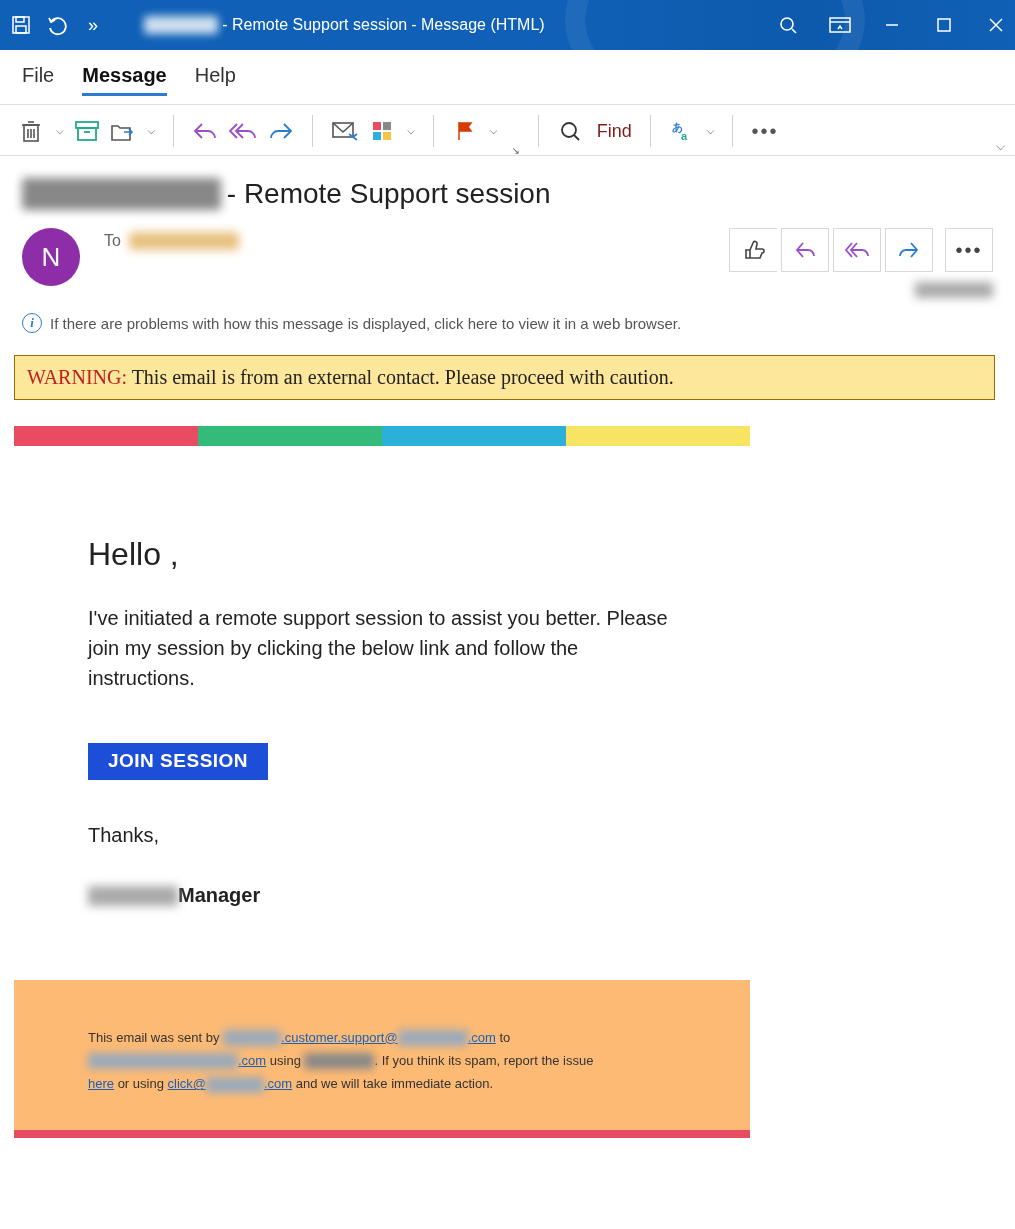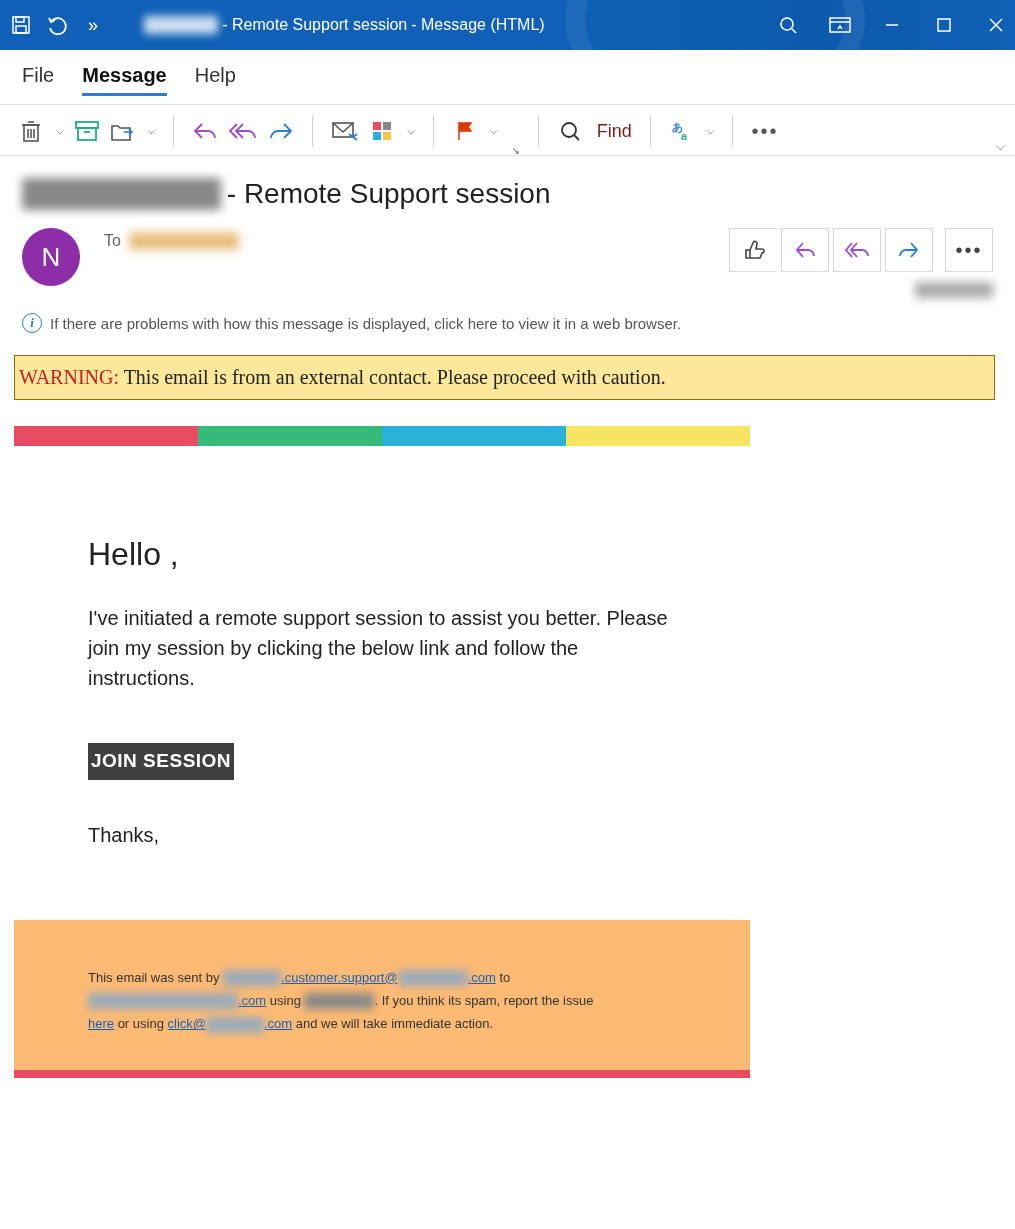--- a/index.html
+++ b/index.html
@@ -78,31 +78,31 @@
   }
   .hact:first-child { border-right:none;}
   .hact + .hact { border-left:1px solid #d8d8d8;}
   .timestamp { margin-top:10px; text-align:right; }
   .timestamp .blur-chip { display:inline-block; width:78px; height:16px; background:#aaa; filter:blur(5px);}
   .infobar { display:flex; align-items:center; gap:8px; margin-top:12px; color:#555; font-size:15px;}
   .infoicon { width:20px; height:20px; border:1.5px solid #2b7cd3; border-radius:50%; color:#2b7cd3; display:flex; align-items:center; justify-content:center; font-style:italic; font-weight:bold; font-size:13px; font-family:Georgia,serif;}
   
   .warning {
     margin: 22px 20px 0 14px; border:1.5px solid #9c6b00; background:#fde79a;
-    padding:10px 4px; font-family: Georgia, 'Times New Roman', serif; font-size:20px; color:#222;
+    padding:10px 12px; font-family: Georgia, 'Times New Roman', serif; font-size:20px; color:#222;
   }
   .warning .wlabel { color:#c02020; }
   
   .stripe { display:flex; height:20px; margin:26px 0 0 14px; width:736px;}
   .stripe > div { flex:1; }
   .s1{background:#e84c62;} .s2{background:#34bb7a;} .s3{background:#2bb0d9;} .s4{background:#f7e463;}
   .emailbody { margin:14px 0 0 14px; width:736px; padding:70px 74px 40px 74px; font-size:20px; color:#222; line-height:1.5;}
   .emailbody h2 { font-size:32px; font-weight:400; margin-bottom:25px;}
   .emailbody p { margin-bottom:30px;}
-  .joinbtn { display:inline-block; background:#404040; color:#fff; font-weight:700; font-size:19px; padding:4px 3px; letter-spacing:0.5px; cursor:pointer; margin:20px 0 40px 0;}
+  .joinbtn { display:inline-block; background:#1d4ed8; color:#fff; font-weight:700; font-size:19px; padding:4px 20px; letter-spacing:0.5px; cursor:pointer; margin:20px 0 40px 0;}
   .sig .blur-chip { display:inline-block; background:#aaa; filter:blur(5px); width:90px; height:20px; vertical-align:text-bottom;}
   .footer {
     margin:0 0 0 14px; width:736px; background:#fdba74;
     padding:46px 74px 34px 74px; font-size:13px; color:#333; line-height:1.8;
   }
   .footer a, .footer .linklike { color:#1560bd; text-decoration:underline; cursor:pointer;}
   .footer .blur-chip { display:inline-block; background:#9ab; filter:blur(4px); height:16px; vertical-align:middle;}
   .endstripe { margin:0 0 0 14px; width:736px; height:8px; background:#e84c62;}
 </style>
 </head>
@@ -333,20 +333,23 @@
     <div class="s2"></div>
     <div class="s3"></div>
     <div class="s4"></div>
 </div>
 
 <div class="emailbody">
   <h2>Hello ,</h2>
   <p>I've initiated a remote support session to assist you better. Please join my session by clicking the below link and follow the instructions.</p>
   <div><span class="joinbtn">JOIN SESSION</span></div>
   <p>Thanks,</p>
+  <p class="sig">
+    <span class="blur-chip"></span><b>Manager</b>
+  </p>
 </div>
 
 <div class="footer">
   <span>This email was sent by </span><span class="linklike"><span class="blur-chip" style="width:58px;"></span><span>.customer.support@</span><span class="blur-chip" style="width:70px;"></span><span>.com</span></span><span> to</span>
   <br>
   <span class="linklike"><span class="blur-chip" style="width:150px;"></span><span>.com</span></span><span> using </span><span class="blur-chip" style="width:70px;background:#888;"></span><span>. If you think its spam, report the issue </span>
   <br>
   <span class="linklike">here</span><span> or using </span><span class="linklike"><span>click@</span><span class="blur-chip" style="width:58px;"></span><span>.com</span></span><span> and we will take immediate action.</span>
 </div>
 <div class="endstripe"></div>

